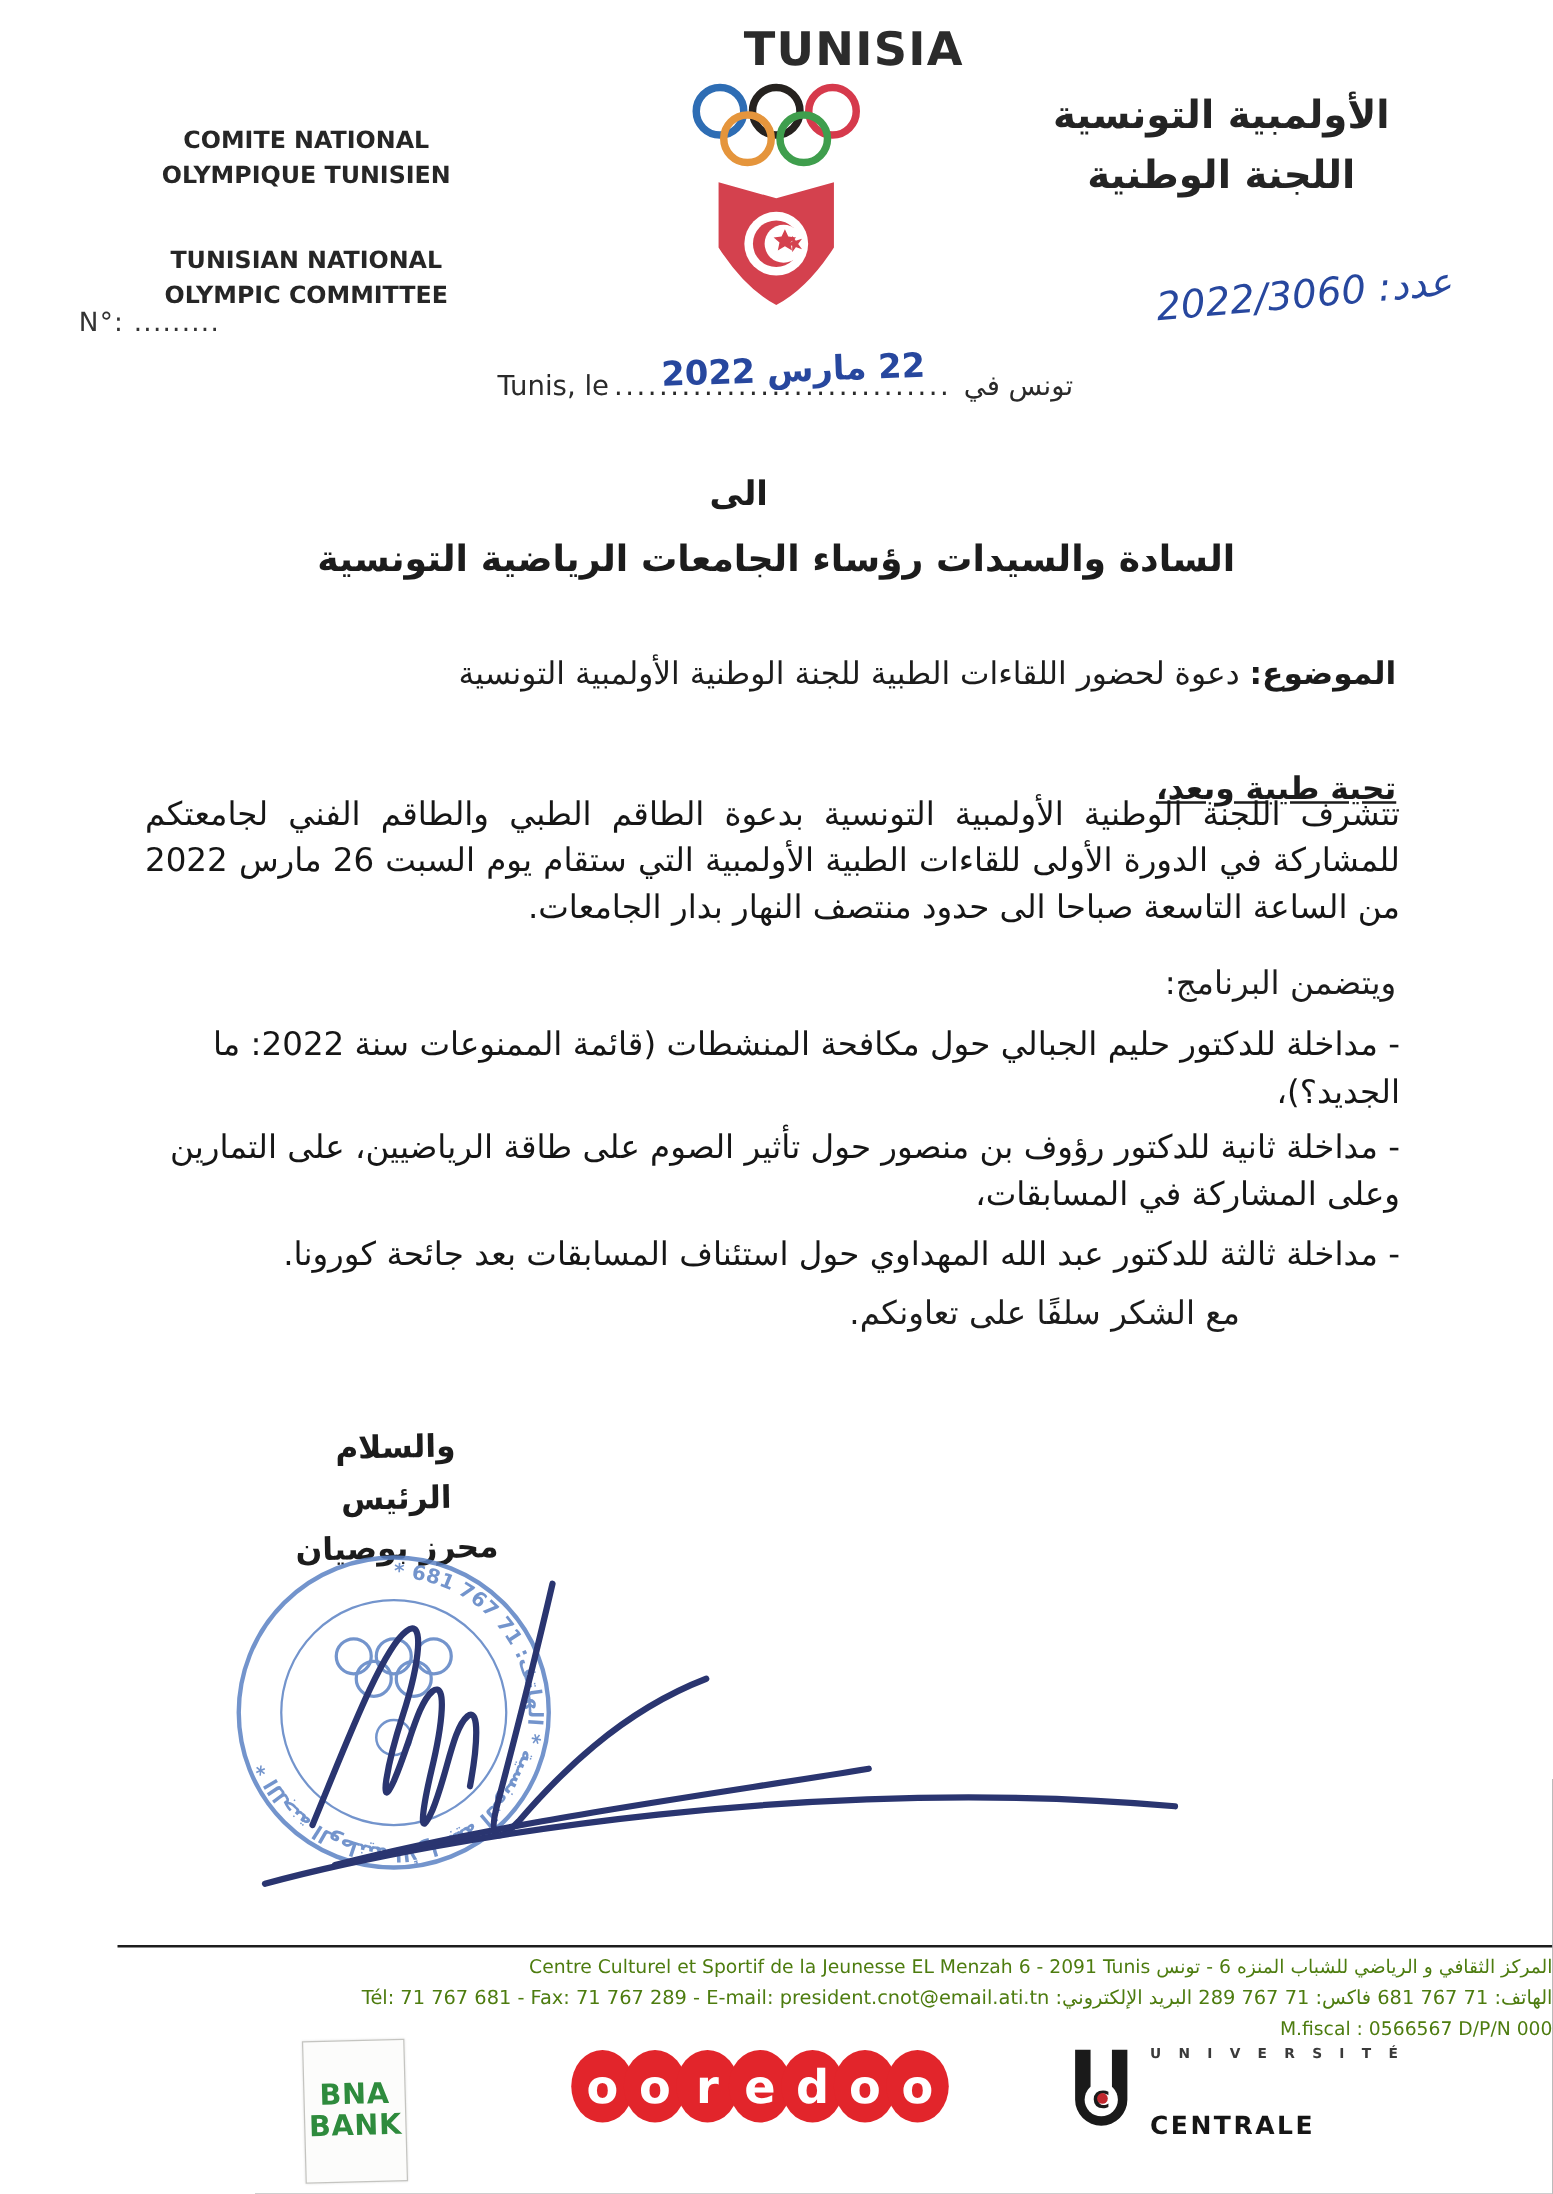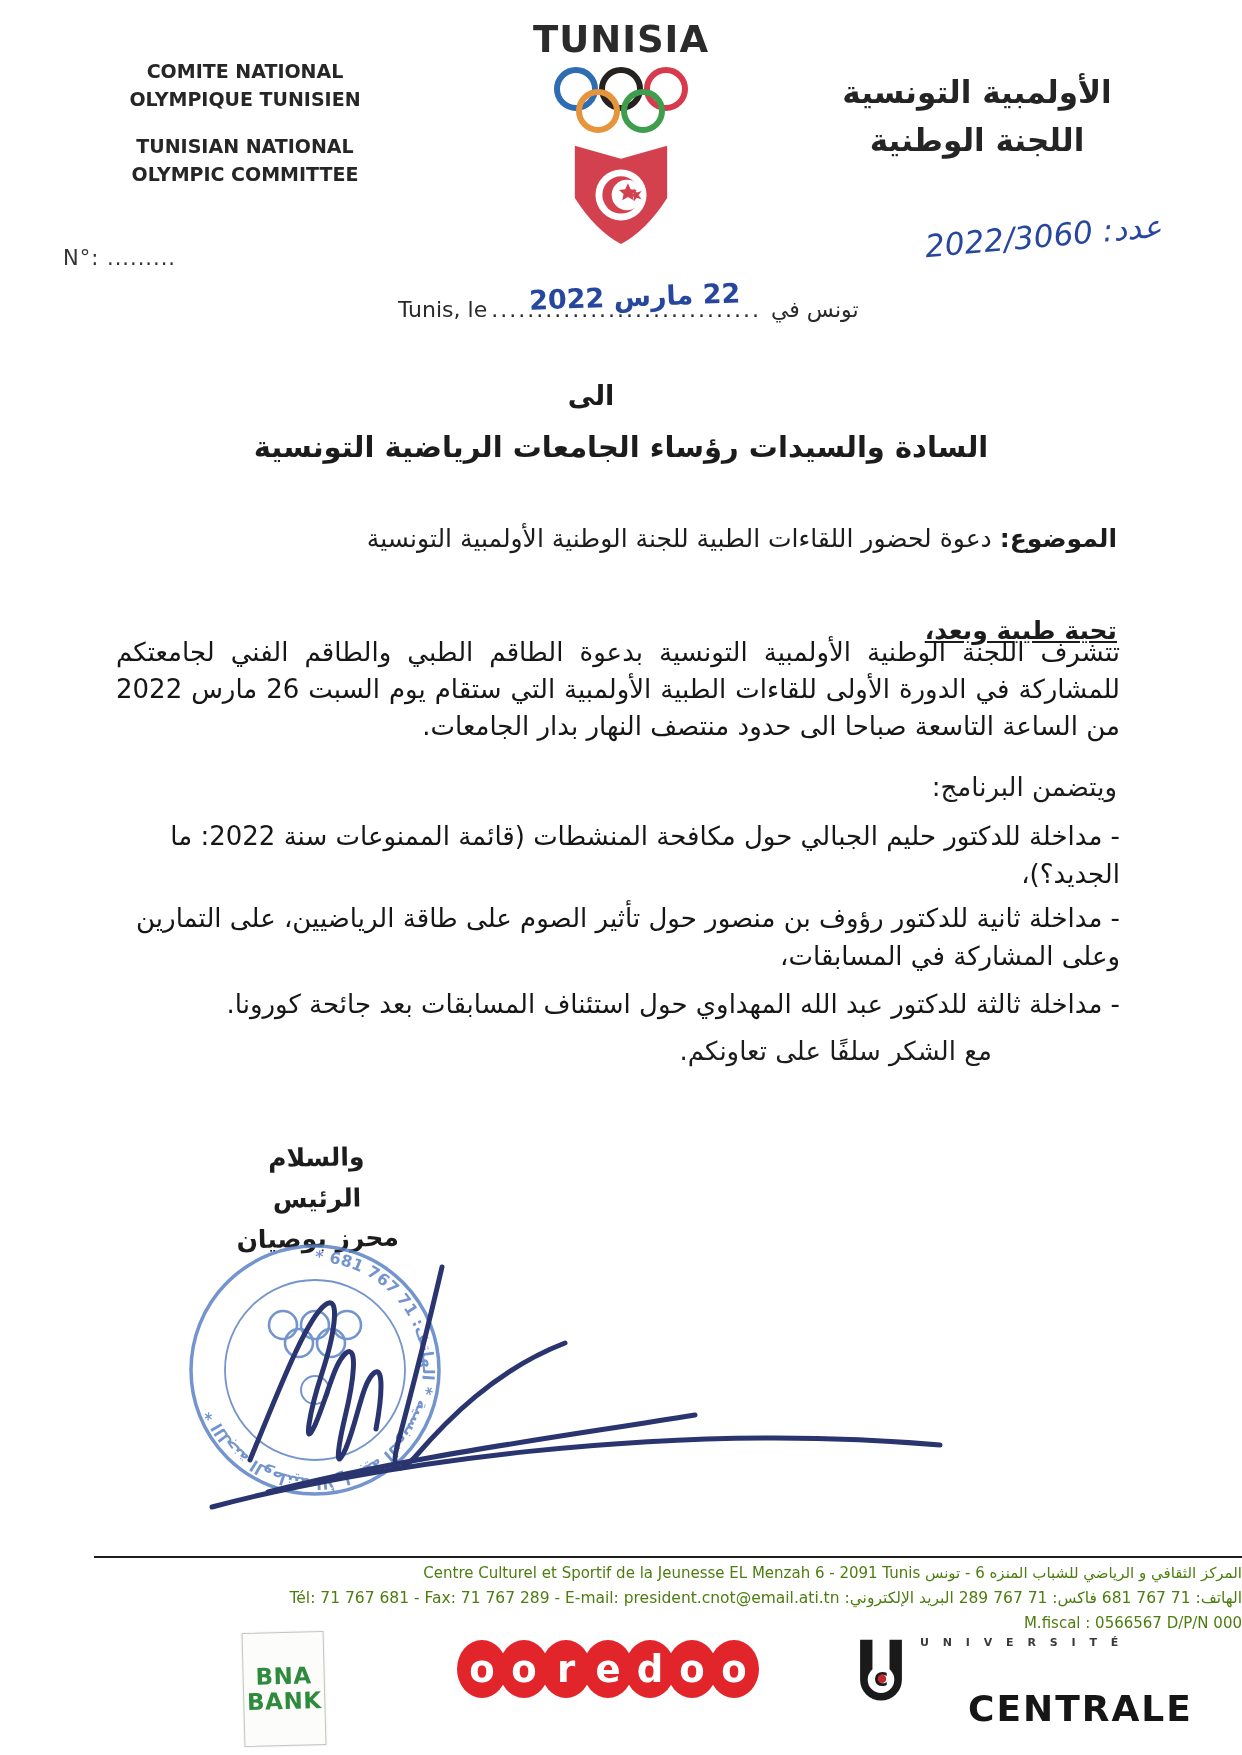--- a/index.html
+++ b/index.html
@@ -5,22 +5,22 @@
   html,body{margin:0;padding:0;background:#888;}
   .page{
     position:relative;width:1242px;height:1755px;margin:0 auto;
     background:#fff;overflow:hidden;
     font-family:"DejaVu Sans","Liberation Sans",sans-serif;
     color:var(--text_dark,#1c1c1c);
   }
   
   .hdr-left{position:absolute;left:95px;top:58px;width:300px;text-align:center;
     font-weight:bold;font-size:19px;line-height:1.45;color:#262626;}
-  .hdr-left .block{margin-bottom:20px;}
-  .hdr-center{position:absolute;left:471px;top:18px;width:300px;text-align:center;}
+  .hdr-left .block{margin-bottom:20px;margin-top:41px;}
+  .hdr-center{position:absolute;left:471px;top:18px;width:300px;text-align:right;}
   .logo-title{font-weight:bold;font-size:37px;letter-spacing:1px;color:#2b2b2b;}
   .rings-svg{display:block;margin:4px auto 0;}
   .shield-svg{display:block;margin:-4px auto 0;}
   .hdr-right{position:absolute;right:55px;top:68px;width:420px;text-align:center;
     direction:rtl;font-weight:bold;font-size:31px;line-height:1.55;color:#242424;}
   
   .ref-hand{position:absolute;right:80px;top:222px;width:330px;direction:rtl;
     color:var(--handwriting_blue,#27479e);font-size:31px;font-style:italic;
     transform:rotate(-5deg);letter-spacing:1px;white-space:nowrap;}
   .num-line{position:absolute;left:63px;top:246px;font-size:21px;color:#333;letter-spacing:1px;}
@@ -67,21 +67,21 @@
     transform:rotate(-1.5deg);}
   .bna-card span{color:var(--bna_green,#2e8b3d);font-weight:bold;font-size:23px;line-height:1.1;letter-spacing:.5px;}
   .oor{position:absolute;left:457px;top:1640px;display:flex;align-items:center;}
   .oor-letter{width:50px;height:58px;margin-left:-8px;background:var(--ooredoo_red,#e2252b);
     border-radius:50%;color:#fff;font-weight:bold;font-size:37px;
     display:flex;align-items:center;justify-content:center;}
   .oor-letter:first-child{margin-left:0;}
   .uc{position:absolute;left:852px;top:1636px;display:flex;align-items:flex-start;gap:10px;}
   .uc-text{display:flex;flex-direction:column;align-items:flex-start;gap:41px;}
   .uc-top{font-size:11px;letter-spacing:5px;color:#3a3a3a;font-weight:bold;}
-  .uc-main{font-size:36px;font-weight:bold;letter-spacing:2px;color:#161616;line-height:1.05;margin-left:48px;}
+  .uc-main{font-size:20px;font-weight:bold;letter-spacing:2px;color:#161616;line-height:1.05;}
   .uc-rule{width:160px;border-top:2.5px solid var(--uc_red,#c0272d);margin:3px 0 3px;}
   .uc-sub{font-size:8px;letter-spacing:1.5px;color:#555;font-weight:bold;}
 </style>
 </head>
 <body>
 
 <div class="page">
 
   <div class="hdr-left">
     <div class="block">COMITE NATIONAL OLYMPIQUE TUNISIEN</div>

